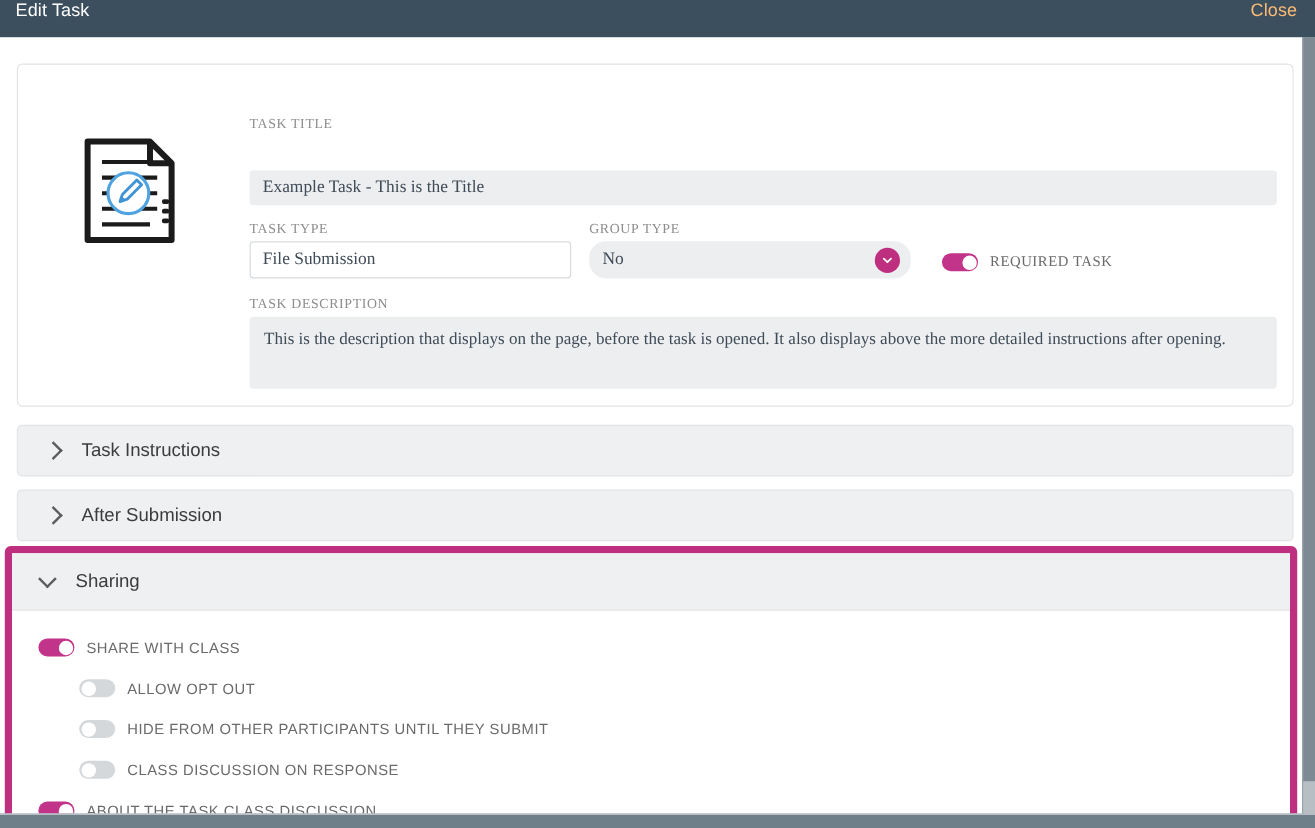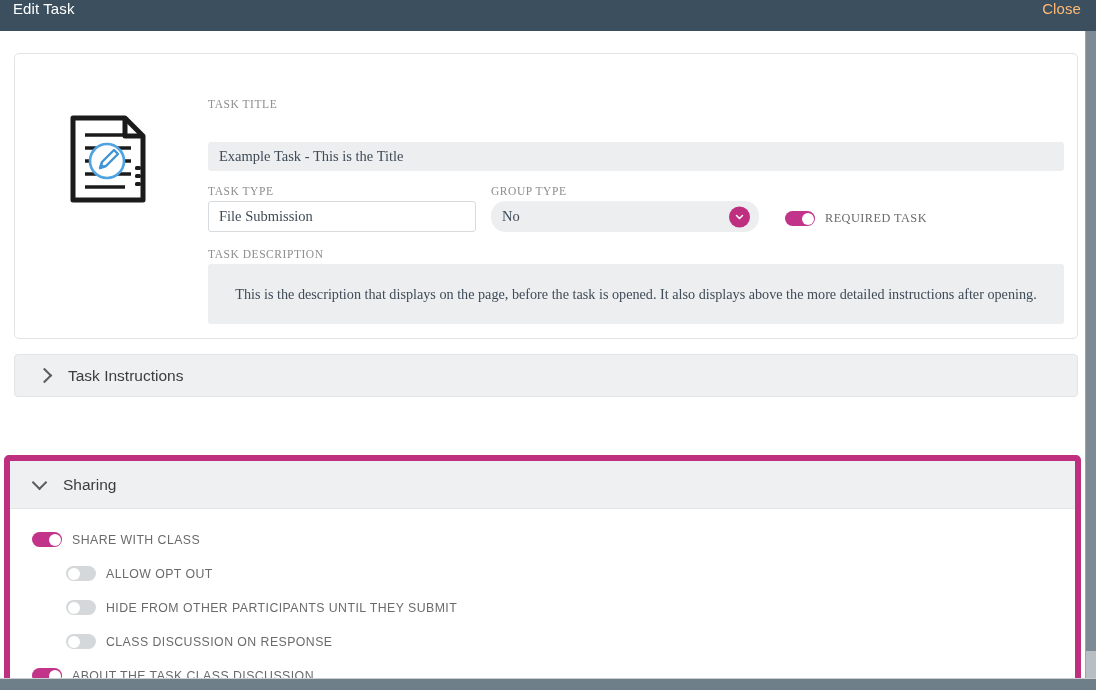--- a/index.html
+++ b/index.html
@@ -164,25 +164,24 @@
     align-items: center;
     justify-content: center;
   }
 
   .desc-block { margin-top: 16px; }
   .desc-box {
     width: 100%;
     min-height: 60px;
     background: #eceef0;
     border-radius: 3px;
-    padding: 20px 12px 11px 12px;
+    padding: 9px 12px 11px 12px;
     font-size: 14.2px;
     line-height: 1.48;
     color: #3f4b57;
-    text-align: center;
   }
 
   
   .toggle {
     width: 30px;
     height: 15px;
     border-radius: 8px;
     position: relative;
     flex: 0 0 auto;
     cursor: pointer;
@@ -341,20 +340,24 @@
         </div>
 
       </div>
     </div>
 
     <div class="accordion" id="acc-instructions">
       <span class="chev right"></span>
       <span class="accordion-title">Task Instructions</span>
     </div>
 
+    <div class="accordion" id="acc-after">
+      <span class="chev right"></span>
+      <span class="accordion-title">After Submission</span>
+    </div>
 
     <div class="sharing-panel">
       <div class="sharing-header">
         <span class="chev down"></span>
         <span class="accordion-title">Sharing</span>
       </div>
       <div class="sharing-body">
 
         <div class="toggle-row">
           <span class="toggle on">

